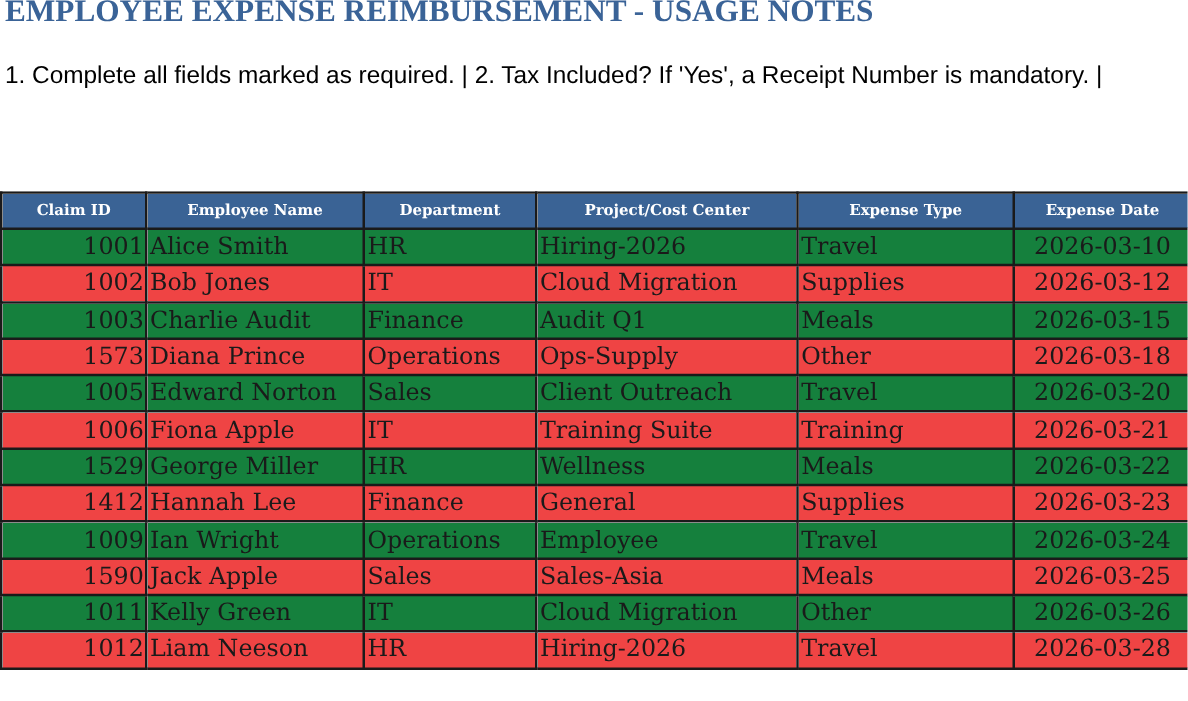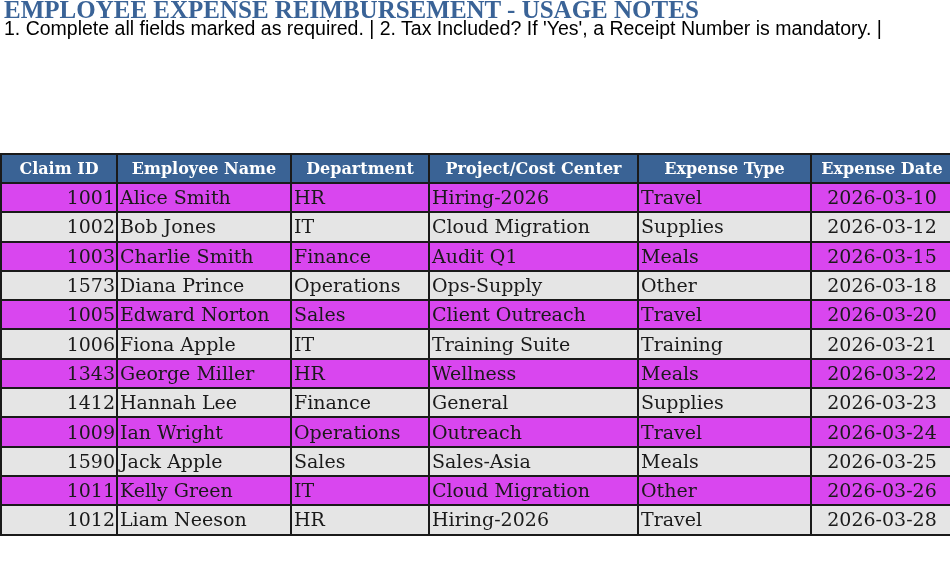--- a/index.html
+++ b/index.html
@@ -21,21 +21,21 @@
       font-family: "Liberation Serif", "DejaVu Serif", serif;
       font-weight: bold;
       font-size: 25px;
       color: #3a6397;
       white-space: nowrap;
       letter-spacing: 0px;
     }
     .notes {
       position: absolute;
       left: 4px;
-      top: 17px;
+      top: 49px;
       font-family: "Liberation Sans", "DejaVu Sans", sans-serif;
       font-size: 19.5px;
       color: #000000;
       white-space: nowrap;
     }
     .table-wrap {
       position: absolute;
       left: 0;
       top: 153px;
       width: 952px;
@@ -59,34 +59,34 @@
       height: 27.3px;
       font-size: 19px;
       white-space: nowrap;
       overflow: hidden;
       line-height: 27px;
     }
     th {
       background: #3a6395;
       color: #ffffff;
       font-weight: bold;
-      font-size: 16px;
+      font-size: 12px;
       text-align: center;
       height: 27px;
       padding: 0;
       text-overflow: clip;
     }
     td {
       color: #1a1a1a;
       text-align: left;
     }
     td.num { text-align: right; padding-right: 1px; }
     td.date { text-align: center; }
-    tr.alt td { background: #e5e5e5; }
-    tr.plain td { background: #d946ef; }
+    tr.alt td { background: #ef4444; }
+    tr.plain td { background: #15803d; }
   </style>
 </head>
 <body>
 
 <div class="title">EMPLOYEE EXPENSE REIMBURSEMENT - USAGE NOTES</div>
 <div class="notes">1. Complete all fields marked as required. | 2. Tax Included? If 'Yes', a Receipt Number is mandatory. |</div>
 
 <div class="table-wrap">
   <table>
     <colgroup>
@@ -119,21 +119,21 @@
         <tr class="alt">
           <td class="num">1002</td>
           <td>Bob Jones</td>
           <td>IT</td>
           <td>Cloud Migration</td>
           <td>Supplies</td>
           <td class="date">2026-03-12</td>
         </tr>
         <tr class="plain">
           <td class="num">1003</td>
-          <td>Charlie Smith</td>
+          <td>Charlie Audit</td>
           <td>Finance</td>
           <td>Audit Q1</td>
           <td>Meals</td>
           <td class="date">2026-03-15</td>
         </tr>
         <tr class="alt">
           <td class="num">1573</td>
           <td>Diana Prince</td>
           <td>Operations</td>
           <td>Ops-Supply</td>
@@ -150,40 +150,40 @@
         </tr>
         <tr class="alt">
           <td class="num">1006</td>
           <td>Fiona Apple</td>
           <td>IT</td>
           <td>Training Suite</td>
           <td>Training</td>
           <td class="date">2026-03-21</td>
         </tr>
         <tr class="plain">
-          <td class="num">1343</td>
+          <td class="num">1529</td>
           <td>George Miller</td>
           <td>HR</td>
           <td>Wellness</td>
           <td>Meals</td>
           <td class="date">2026-03-22</td>
         </tr>
         <tr class="alt">
           <td class="num">1412</td>
           <td>Hannah Lee</td>
           <td>Finance</td>
           <td>General</td>
           <td>Supplies</td>
           <td class="date">2026-03-23</td>
         </tr>
         <tr class="plain">
           <td class="num">1009</td>
           <td>Ian Wright</td>
           <td>Operations</td>
-          <td>Outreach</td>
+          <td>Employee</td>
           <td>Travel</td>
           <td class="date">2026-03-24</td>
         </tr>
         <tr class="alt">
           <td class="num">1590</td>
           <td>Jack Apple</td>
           <td>Sales</td>
           <td>Sales-Asia</td>
           <td>Meals</td>
           <td class="date">2026-03-25</td>

